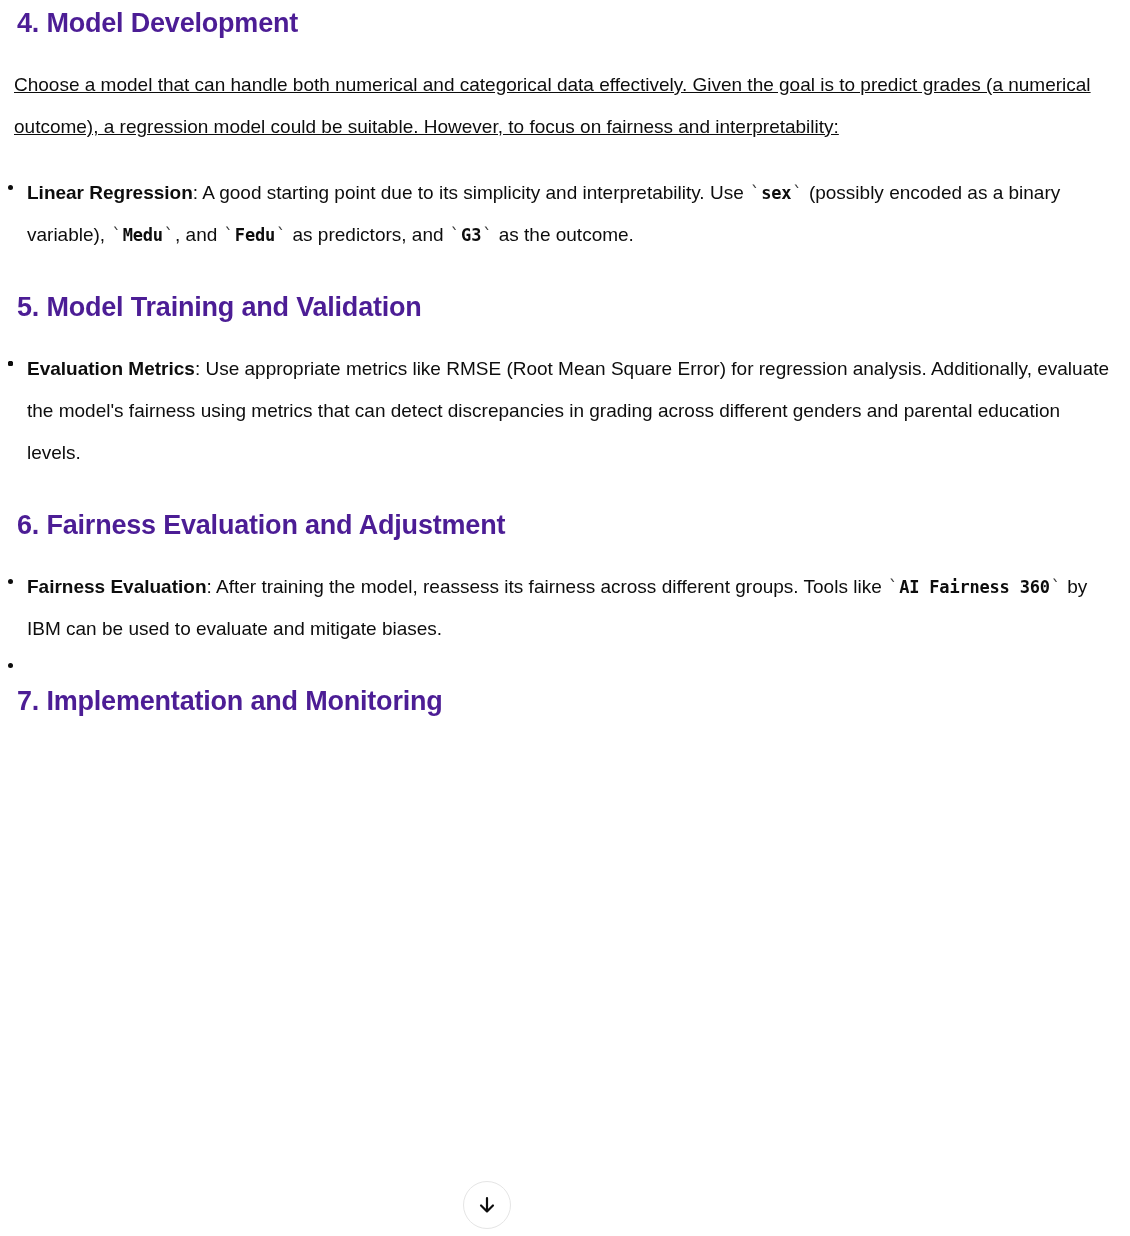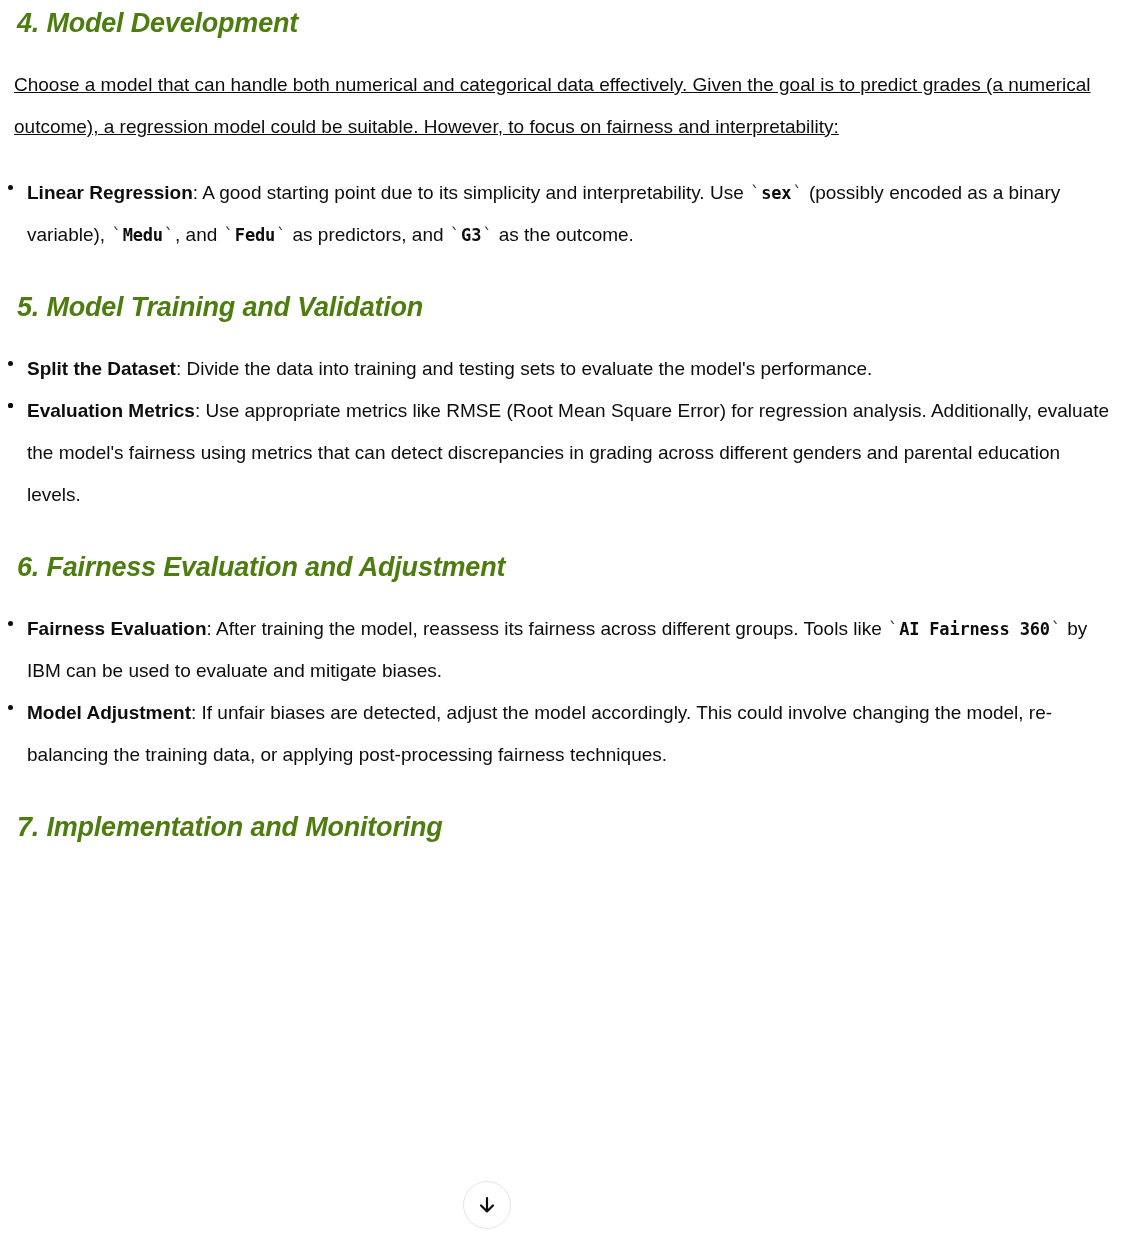--- a/index.html
+++ b/index.html
@@ -19,22 +19,21 @@
   }
   .page {
     padding: 2px 16px 0 14px;
   }
   h3.section-heading {
     font-size: 27px;
     line-height: 34px;
     font-weight: 700;
     letter-spacing: -0.2px;
     margin: 34px 0 22px 3px;
-    color: #4d7c0f;
-    font-style: italic;
+    color: #4c1d95;
   }
   section:first-of-type h3.section-heading {
     margin-top: 4px;
   }
   p.section-paragraph {
     margin: 24px 0 0 0;
     line-height: 42px;
     max-width: 1095px;
     text-decoration: underline;
   }
@@ -101,31 +100,31 @@
     <h3 class="section-heading">4. Model Development</h3>
     <p class="section-paragraph"><span class="plain">Choose a model that can handle both numerical and categorical data effectively. Given the goal is to predict grades (a numerical outcome), a regression model could be suitable. However, to focus on fairness and interpretability:</span></p>
     <ul class="bullet-list">
       <li><span class="dot"></span><span class="li-text"><span class="bold">Linear Regression</span><span class="plain">: A good starting point due to its simplicity and interpretability. Use </span><span class="tick">`</span><span class="code">sex</span><span class="tick">`</span><span class="plain"> (possibly encoded as a binary variable), </span><span class="tick">`</span><span class="code">Medu</span><span class="tick">`</span><span class="plain">, and </span><span class="tick">`</span><span class="code">Fedu</span><span class="tick">`</span><span class="plain"> as predictors, and </span><span class="tick">`</span><span class="code">G3</span><span class="tick">`</span><span class="plain"> as the outcome.</span></span></li>
     </ul>
   </section>
 
   <section>
     <h3 class="section-heading">5. Model Training and Validation</h3>
     <ul class="bullet-list">
-      <li><span class="dot"></span><span class="li-text"><span class="bold">Split the Dataset</span><span class="plain">: Divide the data into training and testing sets to evaluate the model's performance.</span></span></li>
+      <li><span class="dot"></span></li>
       <li><span class="dot"></span></li>
       <li><span class="dot"></span><span class="li-text"><span class="bold">Evaluation Metrics</span><span class="plain">: Use appropriate metrics like RMSE (Root Mean Square Error) for regression analysis. Additionally, evaluate the model's fairness using metrics that can detect discrepancies in grading across different genders and parental education levels.</span></span></li>
     </ul>
   </section>
 
   <section>
     <h3 class="section-heading">6. Fairness Evaluation and Adjustment</h3>
     <ul class="bullet-list">
       <li><span class="dot"></span><span class="li-text"><span class="bold">Fairness Evaluation</span><span class="plain">: After training the model, reassess its fairness across different groups. Tools like </span><span class="tick">`</span><span class="code">AI Fairness 360</span><span class="tick">`</span><span class="plain"> by IBM can be used to evaluate and mitigate biases.</span></span></li>
-      <li><span class="dot"></span><span class="li-text"><span class="bold">Model Adjustment</span><span class="plain">: If unfair biases are detected, adjust the model accordingly. This could involve changing the model, re-balancing the training data, or applying post-processing fairness techniques.</span></span></li>
+      <li><span class="dot"></span></li>
     </ul>
   </section>
 
   <section>
     <h3 class="section-heading">7. Implementation and Monitoring</h3>
     <ul class="bullet-list">
     </ul>
   </section>
 
 </main>

